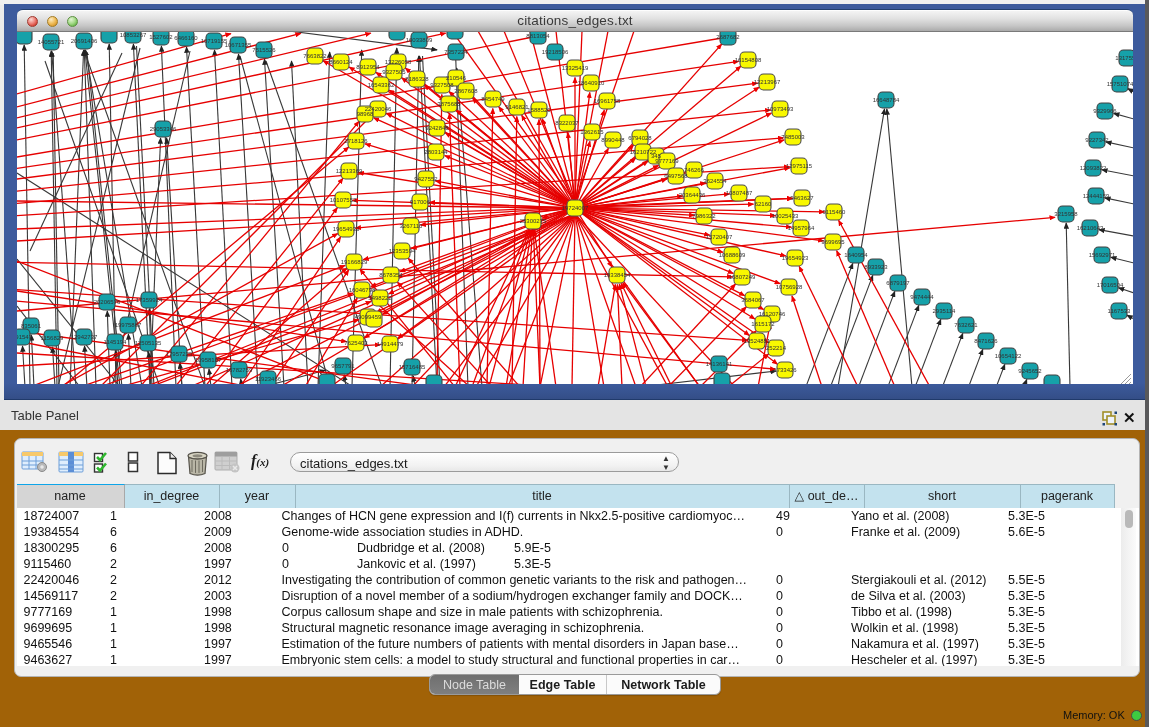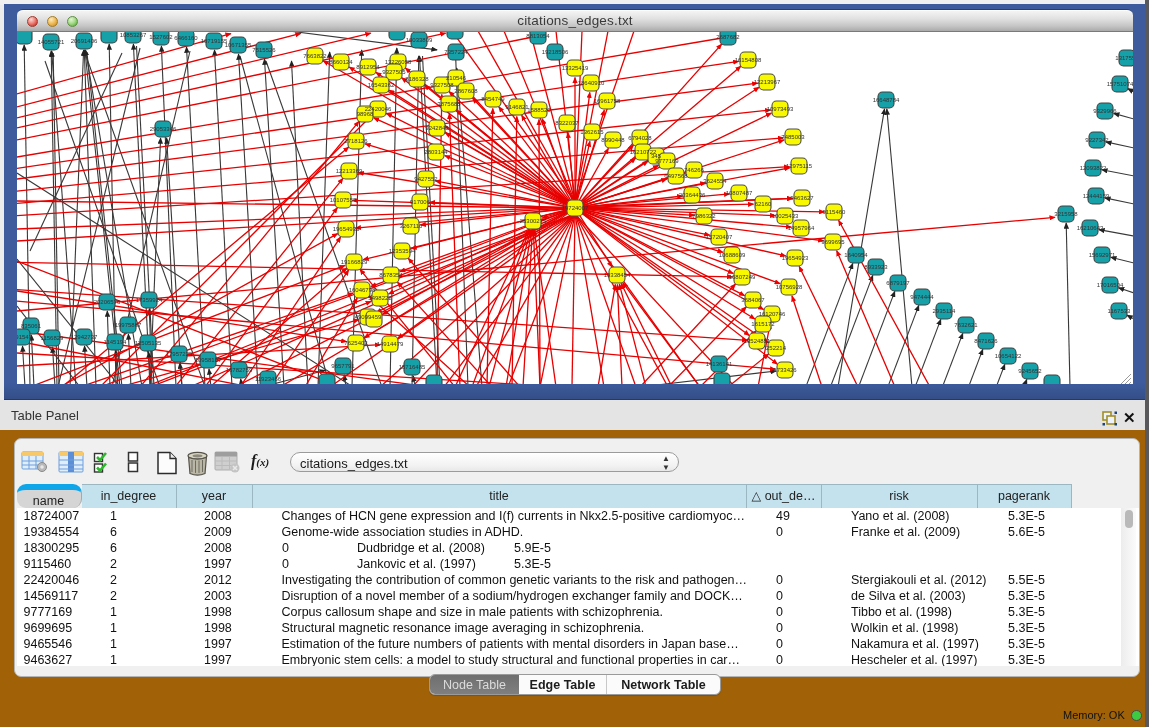--- a/index.html
+++ b/index.html
@@ -33,21 +33,21 @@
   background:#f0f0f0; border:1px solid #b4b4b4; border-radius:7px; }
 #toolbar { position:absolute; left:0; top:0; width:100%; height:44px; }
 .tbi { position:absolute; top:12px; }
 #dropdown { position:absolute; left:275px; top:13px; width:389px; height:20px;
   background:linear-gradient(#ffffff,#f2f2f2 70%,#e8e8e8); border:1px solid #9b9b9b; border-radius:10px; }
 #dropdown .dt { position:absolute; left:9px; top:2.5px; font-size:13px; color:#1a1a1a; }
 #dropdown .sp { position:absolute; right:8px; top:1px; font-size:8px; color:#333; line-height:9px; text-align:center; }
 #thead { position:absolute; left:1.5px; top:45px; height:24px; display:flex; font-size:12.5px; color:#222; }
 #thead div { border-right:1px solid #9ab7c2; border-top:1px solid #9ab7c2; background:#c3e2ee;
   text-align:center; line-height:23px; overflow:hidden; white-space:nowrap; }
-#thead .h1 { width:65px; background:#d5d5d5; border-right:1px solid #a8a8a8; border-top:6px solid #0ea5e9;border-radius:9px; }
+#thead .h1 { width:108px; background:#d5d5d5; border-right:1px solid #a8a8a8; border-top:1px solid #0ea5e9; }
 #thead .h2 { width:95px; } #thead .h3 { width:76px; } #thead .h4 { width:494px; }
 #thead .h5 { width:75px; } #thead .h6 { width:156px; } #thead .h7 { width:94px; }
 #tbody { position:absolute; left:1.5px; top:69px; width:1122px; height:158px; background:#fff; overflow:hidden; }
 .tr { display:flex; height:16px; line-height:16px; font-size:12.5px; color:#111; white-space:nowrap; }
 .tr div { overflow:hidden; }
 .c1 { width:87.5px; padding-left:7px; } .c2 { width:95px; padding-left:6px; }
 .c3 { width:76px; padding-left:5px; } .c4 { width:494px; padding-left:6.5px; }
 .c5 { width:75px; padding-left:7px; } .c6 { width:156px; padding-left:7px; }
 .c7 { width:94px; padding-left:8px; }
 #vscroll { position:absolute; right:3px; top:69px; width:15px; height:158px; background:linear-gradient(90deg,#ececec,#fbfbfb); }
@@ -669,21 +669,21 @@
           <span class="dt">citations_edges.txt</span>
         <div class="sp">▲<br>▼</div>
       </div>
     </div>
     <div id="thead">
       <div class="h1">name</div>
         <div class="h2">in_degree</div>
         <div class="h3">year</div>
       <div class="h4">title</div>
         <div class="h5">△ out_de…</div>
-        <div class="h6">risk</div>
+        <div class="h6">short</div>
       <div class="h7">pagerank</div>
     </div>
     <div id="tbody">
 <div class="tr">
           <div class="c1">18724007</div>
           <div class="c2">1</div>
           <div class="c3">2008</div>
           <div class="c4">Changes of HCN gene expression and I(f) currents in Nkx2.5-positive cardiomyoc…</div>
           <div class="c5">49</div>
           <div class="c6">Yano et al. (2008)</div>

